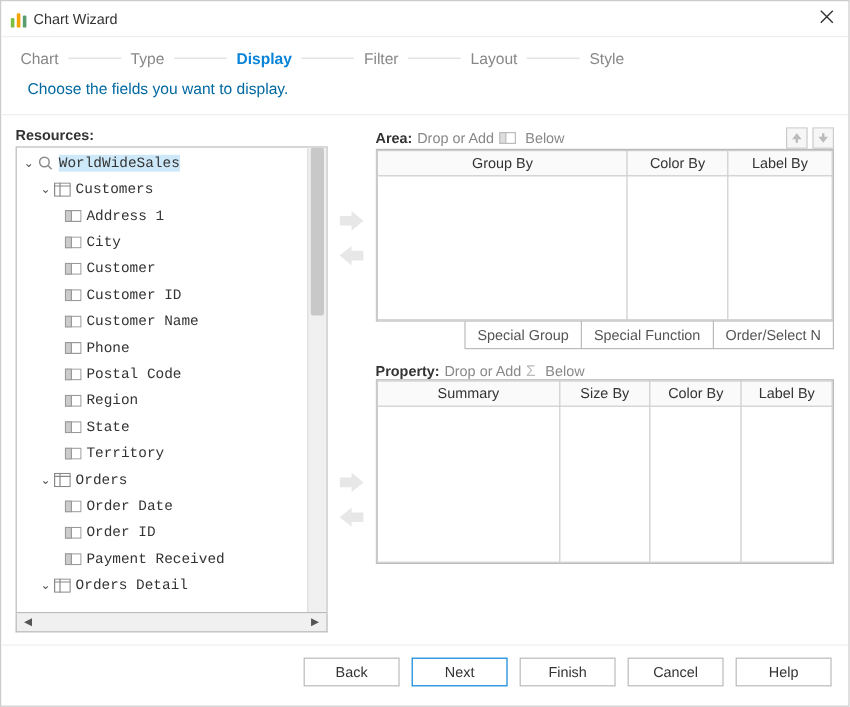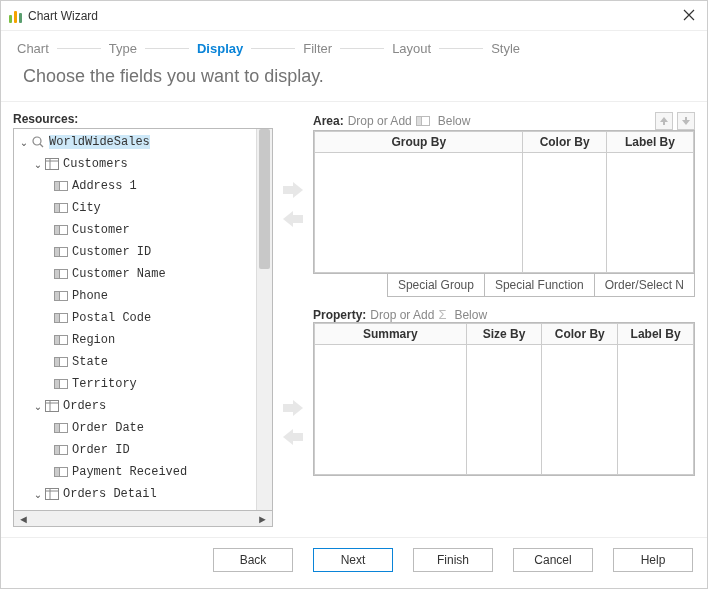--- a/index.html
+++ b/index.html
@@ -8,21 +8,21 @@
 .titlebar .logo { display: flex; gap: 2px; margin-right: 6px; }
 .titlebar .logo span { width: 3px; border-radius: 1px; }
 .titlebar .title { flex: 1; font-size: 12px; color: #333; }
 .titlebar .close { font-size: 16px; color: #333; cursor: pointer; padding: 0 4px; }
 
 .steps { display: flex; align-items: center; padding: 10px 14px 6px; gap: 0; }
 .step { font-size: 13px; color: #888; padding: 0 2px; }
 .step.active { color: #0a84d8; font-weight: 600; }
 .step-sep { flex: 0 0 auto; width: 44px; height: 1px; background: #ddd; margin: 0 6px; }
 
-.instruction { padding: 4px 22px 14px; color: #737373; font-size: 18px; border-bottom: 1px solid #eee; }
+.instruction { padding: 4px 22px 14px; color: #0369a1; font-size: 13px; border-bottom: 1px solid #eee; }
 
 .body { flex: 1; display: flex; padding: 10px 12px; gap: 6px; overflow: hidden; }
 .left { width: 260px; display: flex; flex-direction: column; }
 .left-label { font-size: 12px; color: #333; margin-bottom: 2px; font-weight: bold; }
 .tree-wrap { flex: 1; border: 1px solid #bbb; background: #fff; overflow: hidden; position: relative; display: flex; }
 .tree { flex: 1; overflow: auto; padding: 2px 0; }
 .tree-vsb { width: 16px; background: #f0f0f0; border-left: 1px solid #ddd; position: relative; }
 .tree-vsb .thumb { position: absolute; top: 0; left: 2px; right: 2px; height: 140px; background: #c8c8c8; border-radius: 2px; }
 .tree-hsb { height: 16px; border: 1px solid #bbb; border-top: none; background: #f0f0f0; display: flex; align-items: center; justify-content: space-between; padding: 0 4px; }
 .tree-hsb .arrow { font-size: 11px; color: #555; }
@@ -44,30 +44,30 @@
 .right { flex: 1; display: flex; flex-direction: column; gap: 10px; overflow: hidden; }
 .rhead { display: flex; align-items: center; font-size: 12px; }
 .rhead .bold { font-weight: 600; color: #333; }
 .rhead .light { color: #888; margin-left: 4px; }
 .rhead .spacer { flex: 1; }
 .rhead .updown { display: flex; gap: 4px; }
 .upbtn, .dnbtn { width: 18px; height: 18px; border: 1px solid #ccc; background: #f6f6f6; display: flex; align-items: center; justify-content: center; font-size: 10px; color: #999; }
 
 .tbl-wrap { border: 1px solid #bbb; }
 .tbl { width: 100%; border-collapse: collapse; }
-.tbl th { border: 1px solid #ccc; background: #fafafa; font-weight: 700; color: #333; padding: 3px 6px; font-size: 12px; text-align: center; }
+.tbl th { border: 1px solid #ccc; background: #fafafa; font-weight: 400; color: #333; padding: 3px 6px; font-size: 12px; text-align: center; }
 .tbl td { border: 1px solid #ccc; height: 120px; vertical-align: top; }
 .tbl.area td { height: 120px; }
 .tbl.prop td { height: 130px; }
 
 .special-row { display: flex; justify-content: flex-end; gap: 0; margin-top: -1px; }
 .special-row button { border: 1px solid #bbb; background: #fff; padding: 4px 10px; font-size: 12px; color: #555; }
 .special-row button + button { border-left: none; }
 
-.footer { display: flex; justify-content: flex-end; gap: 20px; padding: 10px 14px 16px; border-top: 1px solid #eee; }
+.footer { display: flex; justify-content: flex-end; gap: 10px; padding: 10px 14px 16px; border-top: 1px solid #eee; }
 .footer button { width: 80px; height: 24px; border: 1px solid #bbb; background: #fff; font-size: 12px; color: #333; }
 .footer button.primary { border: 1.5px solid #0a84d8; color: #333; }
 
 .hinticon { display: inline-flex; align-items: center; margin: 0 4px; }
 </style>
 </head>
 <body>
 
 <div class="titlebar">
   <span class="logo">

